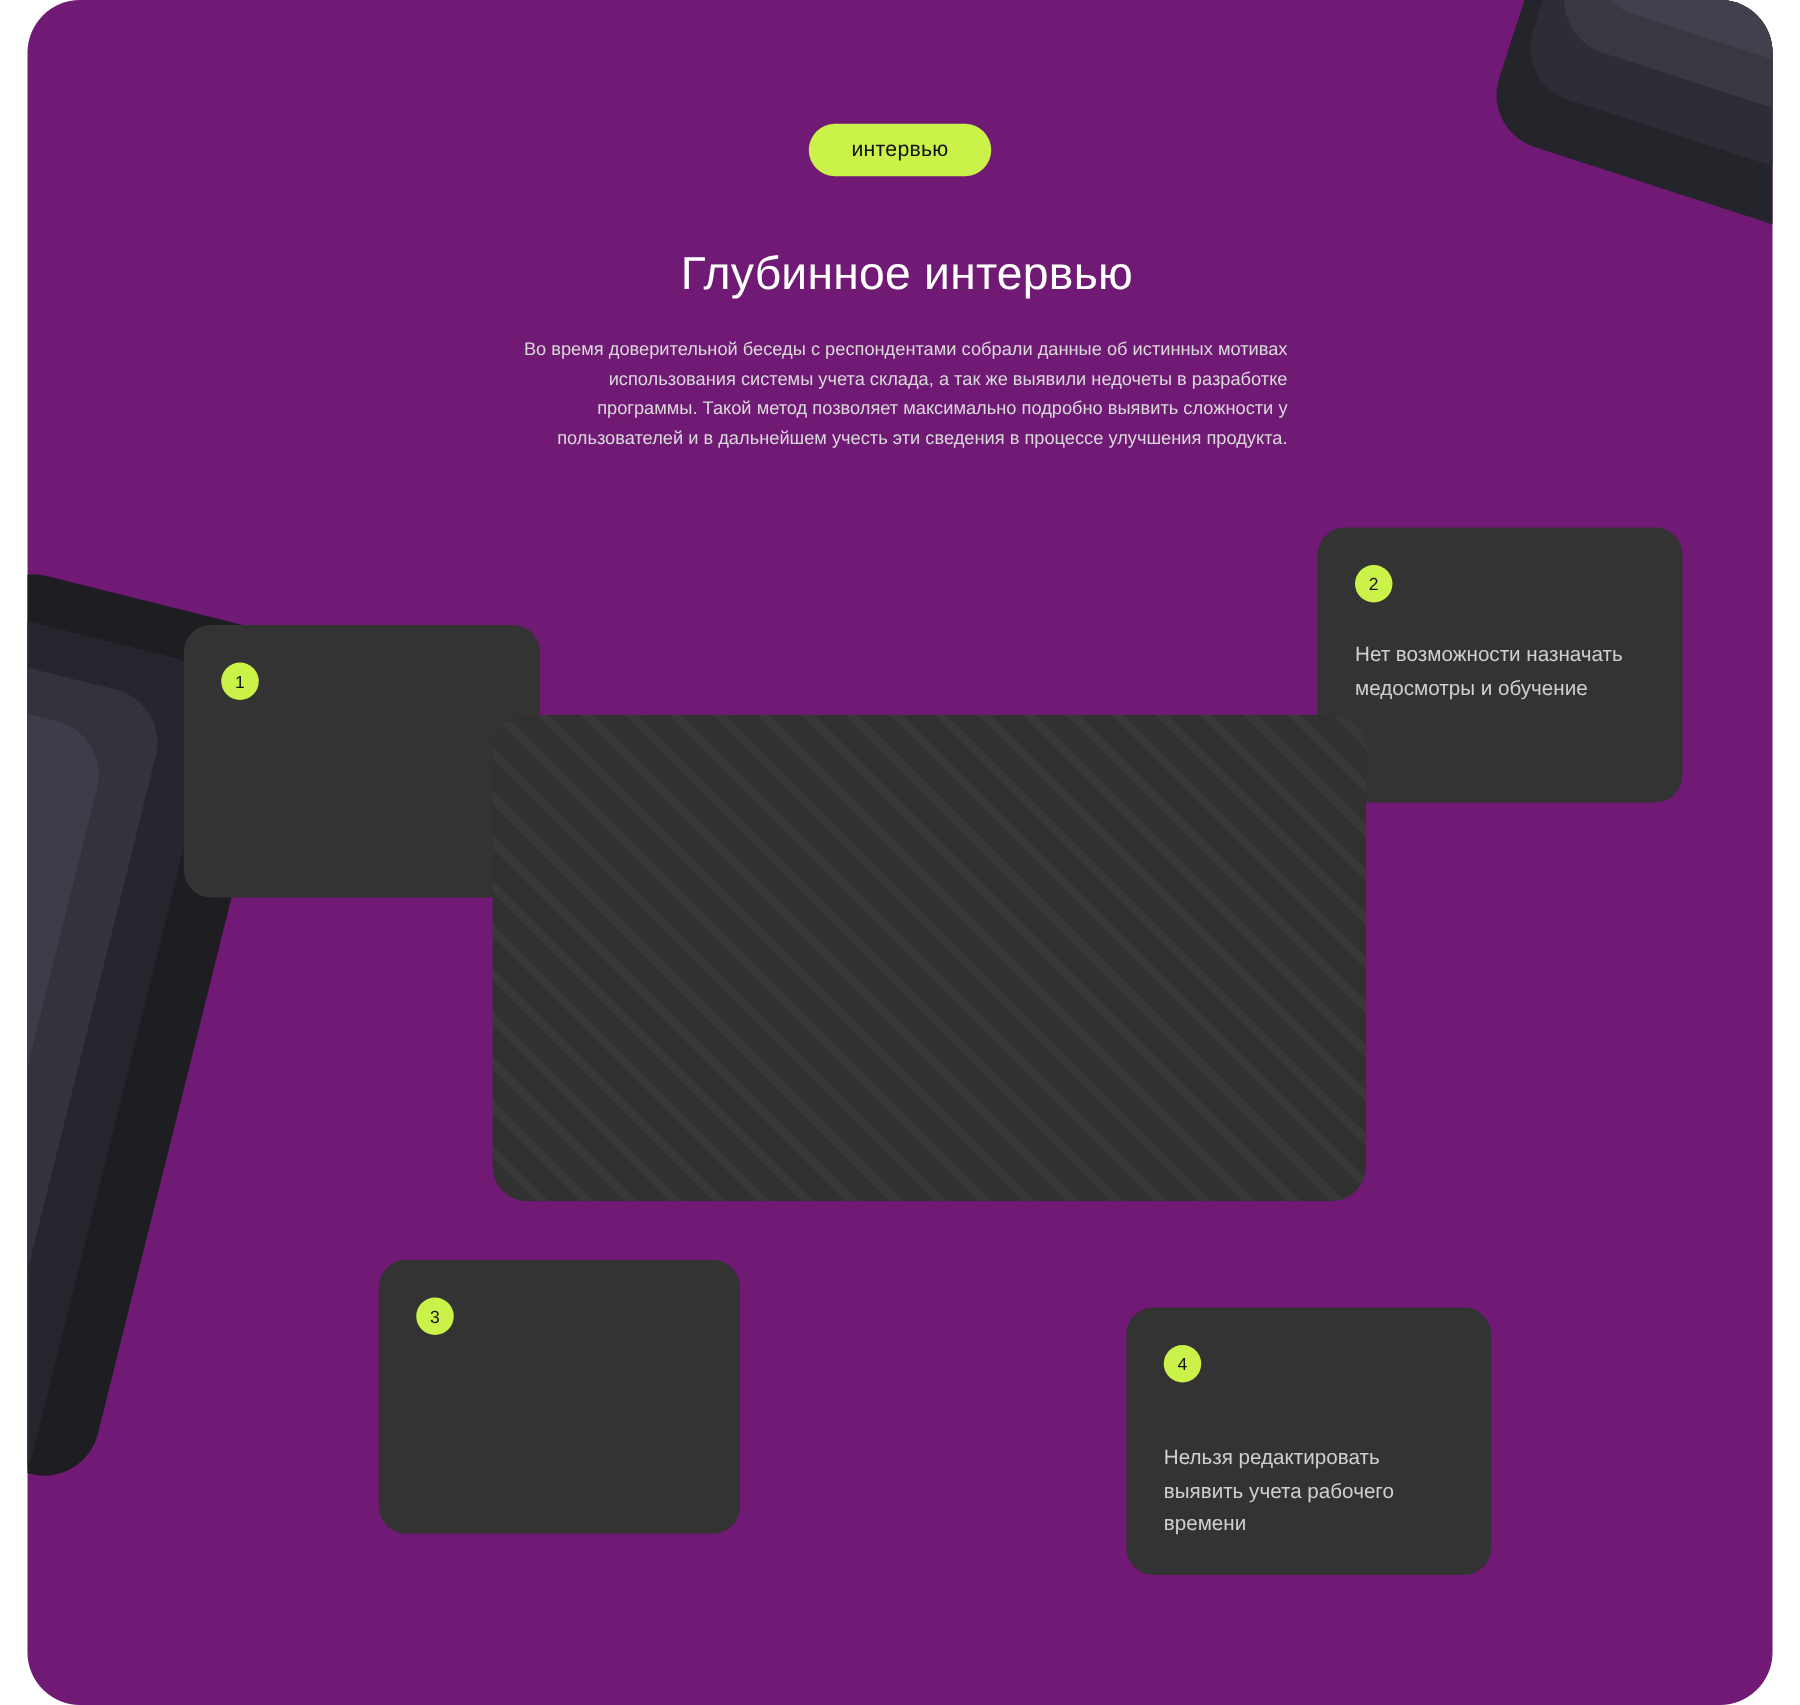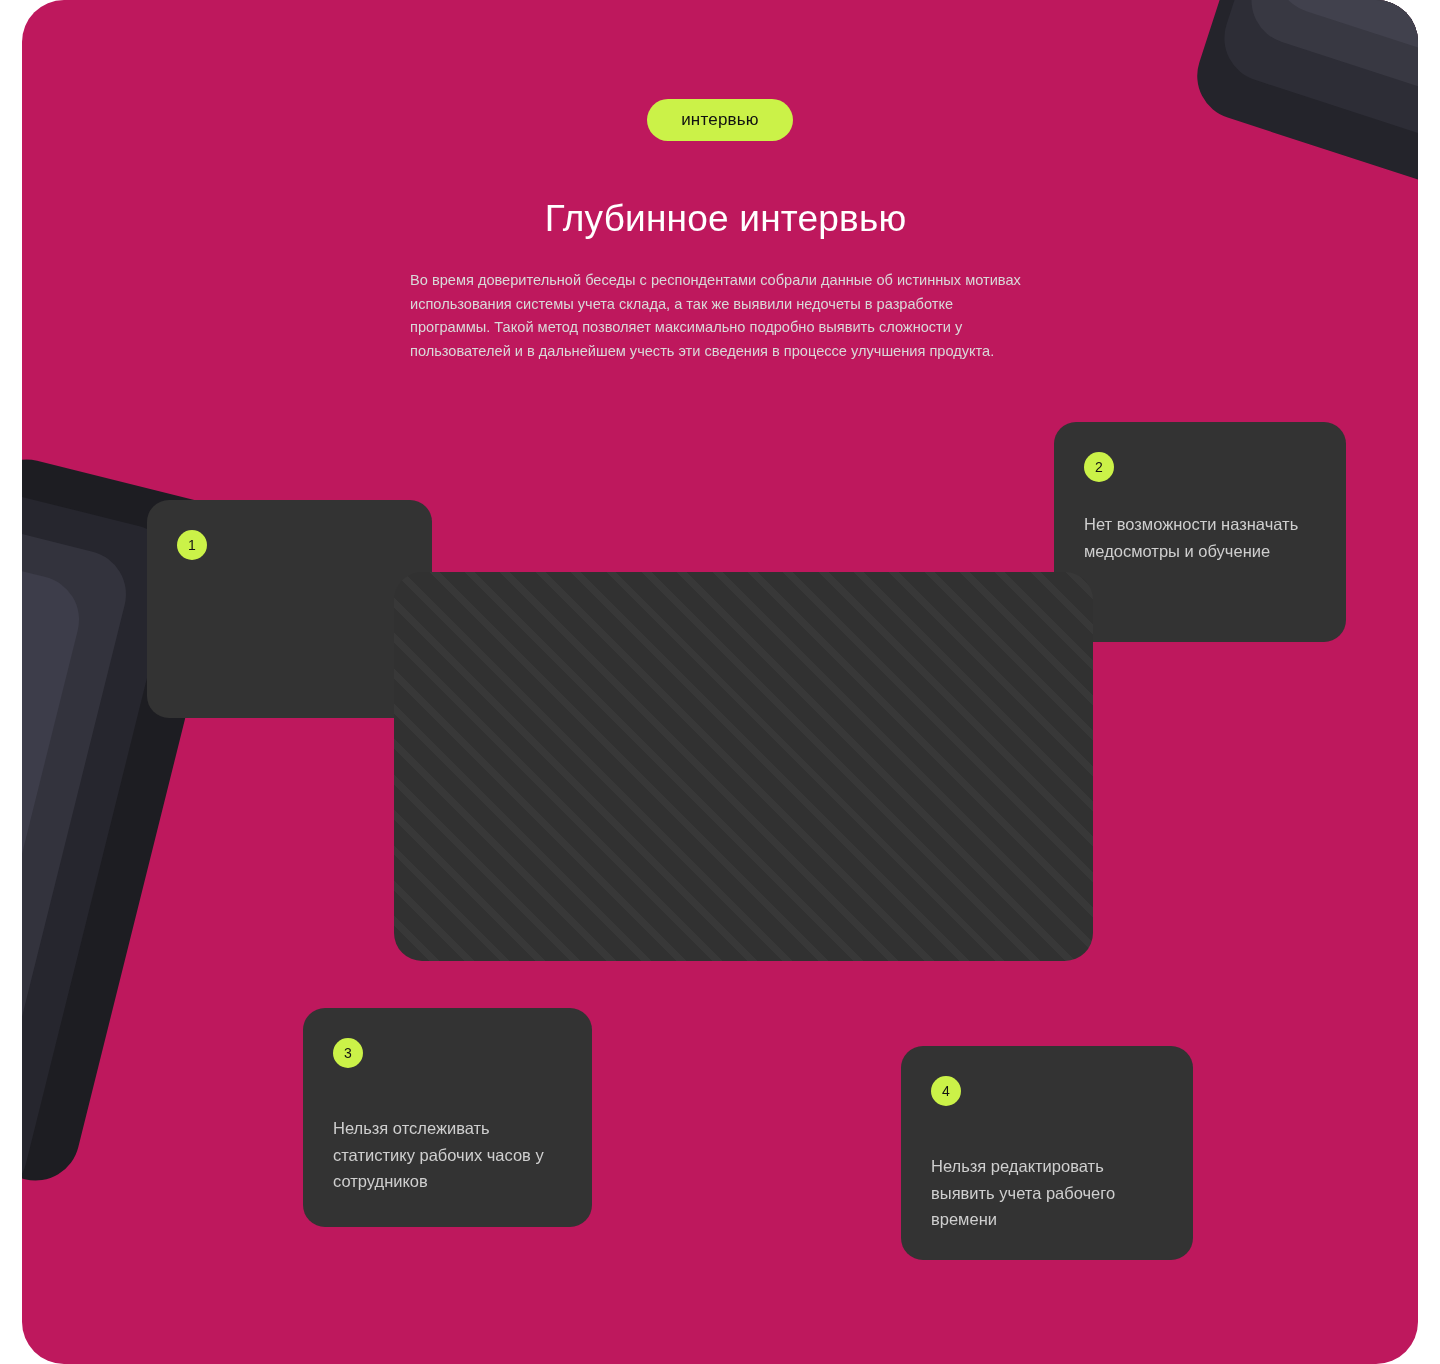--- a/index.html
+++ b/index.html
@@ -12,21 +12,21 @@
     font-family: "Liberation Sans", "DejaVu Sans", sans-serif;
     overflow: hidden;
   }
 
   .page {
     position: absolute;
     left: 22px;
     top: 0px;
     width: 1396px;
     height: 1364px;
-    background: #be185d;
+    background: #701a75;
     border-radius: 42px;
     overflow: hidden;
   }
 
   
   .deco-layer {
     position: absolute;
     border-radius: 44px;
     pointer-events: none;
   }
@@ -74,21 +74,21 @@
     letter-spacing: .2px;
     padding-left: 11px;
   }
 
   .desc {
     margin: 29px auto 0;
     width: 620px;
     color: #d9d9d9;
     font-size: 14.6px;
     line-height: 1.62;
-    text-align:left;
+    text-align:right;
   }
 
   
   .placeholder {
     position:absolute;
     left: 372px; top: 572px;
     width: 699px; height: 389px;
     border-radius: 28px;
     background-color: #333333;
     background-image: repeating-linear-gradient(
@@ -155,21 +155,20 @@
     <div class="badge">1</div>
   </div>
 
   <div class="card card2">
     <div class="badge">2</div>
     <div class="ctext">Нет возможности назначать медосмотры и обучение</div>
   </div>
 
   <div class="card card3">
     <div class="badge">3</div>
-    <div class="ctext">Нельзя отслеживать статистику рабочих часов у сотрудников</div>
   </div>
 
   <div class="card card4">
     <div class="badge">4</div>
     <div class="ctext">Нельзя редактировать выявить учета рабочего времени</div>
   </div>
 
 </div>
 
 </body></html>

